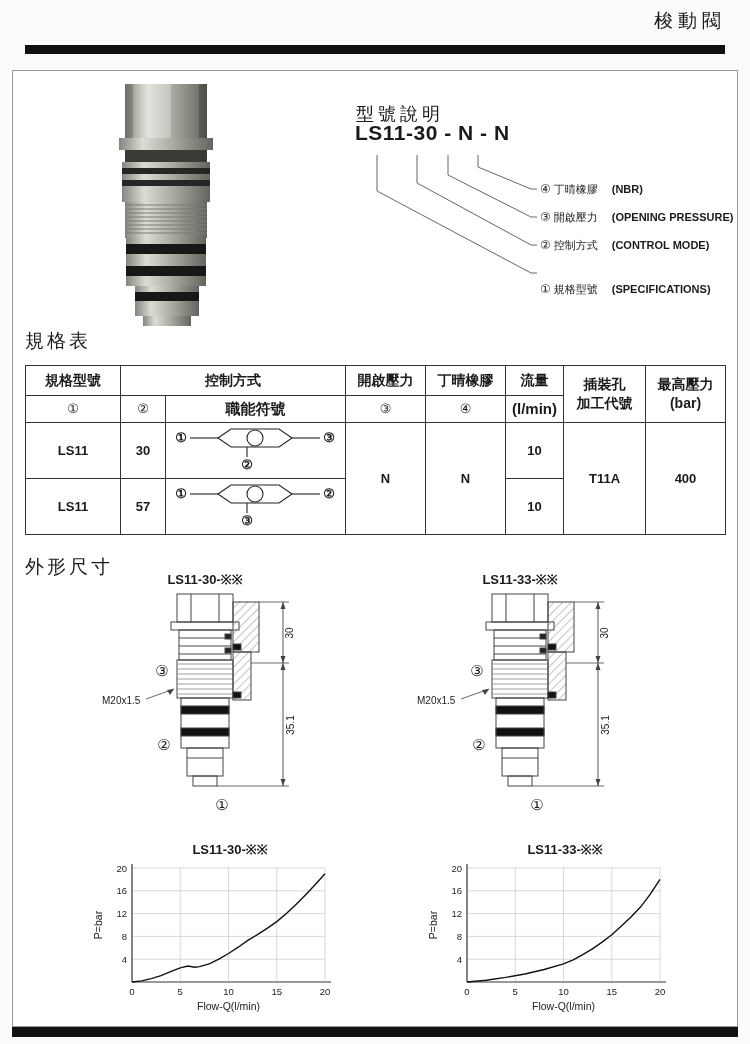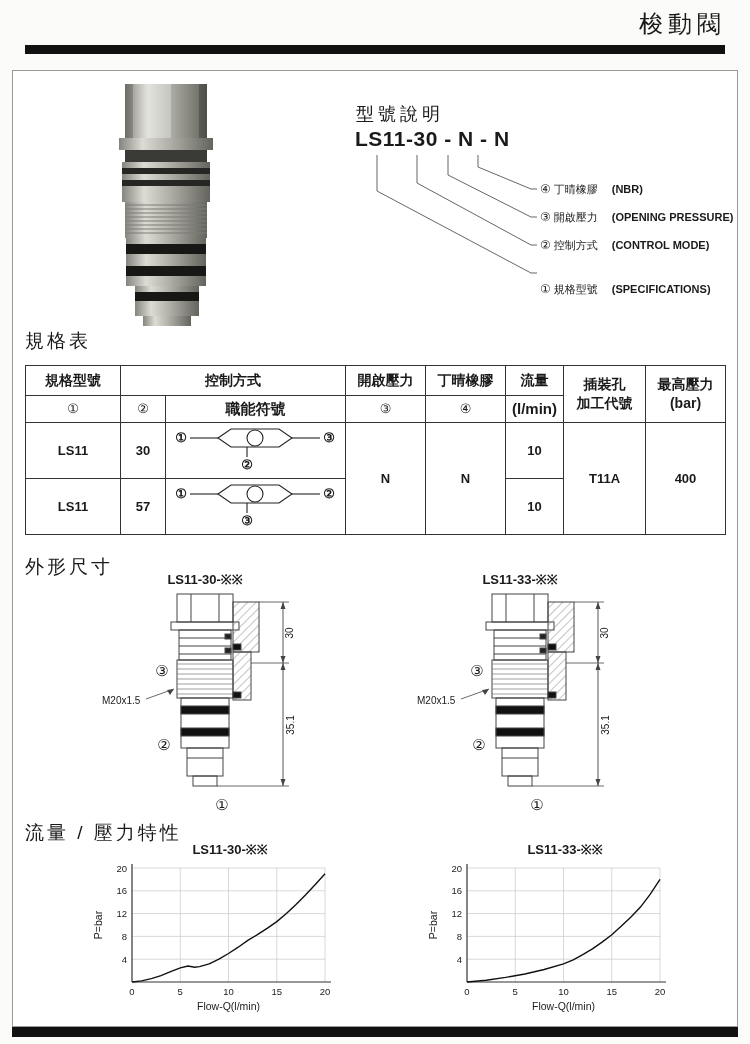--- a/index.html
+++ b/index.html
@@ -1,26 +1,26 @@
 <!DOCTYPE html>
 <html><head>
 <meta charset="utf-8">
 <style>
   *{margin:0;padding:0;box-sizing:border-box}
   html,body{background:#eee}
   body{font-family:"Liberation Sans",sans-serif;color:#1a1a1a}
   .page{position:relative;width:750px;height:1044px;background:#fbfbf9;overflow:hidden;margin:0 auto}
-  .page-title{position:absolute;top:8px;right:24px;font-size:24px;letter-spacing:5px;font-weight:500}
+  .page-title{position:absolute;top:8px;right:24px;font-size:19px;letter-spacing:5px;font-weight:500}
   .bar{position:absolute;background:#111}
   .top-bar{left:25px;top:45px;width:700px;height:9px}
   .bottom-bar{left:12px;top:1027px;width:726px;height:10px}
   .content-box{position:absolute;left:12px;top:70px;width:726px;height:957px;border:1px solid #999;background:#fff}
   .photo{position:absolute;left:95px;top:80px;width:145px;height:250px}
   .model-heading{position:absolute;left:356px;top:102px;font-size:18px;letter-spacing:4px}
-  .model-code{position:absolute;left:355px;top:127px;font-size:21px;font-weight:bold;letter-spacing:.5px}
+  .model-code{position:absolute;left:355px;top:121px;font-size:21px;font-weight:bold;letter-spacing:.5px}
   .callout-lines{position:absolute;left:345px;top:153px}
   .callout{position:absolute;left:540px;font-size:11px;white-space:nowrap;line-height:14px}
   .callout .num{font-size:12px;margin-right:3px}
   .callout .en{font-weight:bold;margin-left:14px}
   .section-heading{position:absolute;left:25px;font-size:19px;letter-spacing:3px}
   .spec-table{position:absolute;left:25px;top:365px;width:700px;border-collapse:collapse;table-layout:fixed;background:#fff}
   .spec-table td{border:1px solid #333;text-align:center;vertical-align:middle;font-size:13px;padding:0;line-height:1.35}
   .spec-table tr.h1 td{height:30px;font-weight:bold;font-size:14px}
   .spec-table tr.h2 td{height:27px;font-weight:bold;font-size:15px}
   .spec-table tr.h2 td.sub{font-weight:normal;font-size:13px}
@@ -286,21 +286,20 @@
         <text x="193" y="45" text-anchor="middle" class="dwg-dim" transform="rotate(-90 193 45)">30</text>
         <text x="194" y="137" text-anchor="middle" class="dwg-dim" transform="rotate(-90 194 137)">35.1</text>
         <text x="2" y="116" class="dwg-label">M20x1.5</text>
         <line x1="46" y1="111" x2="74" y2="101" stroke="#444" stroke-width="0.8"></line>
         <polygon points="74,101 67,102 70,107" fill="#444"></polygon>
         <text x="62" y="88" text-anchor="middle" class="dwg-num">③</text>
         <text x="64" y="162" text-anchor="middle" class="dwg-num">②</text>
         <text x="122" y="222" text-anchor="middle" class="dwg-num">①</text>
       </svg></div>
 
-  <div class="section-heading" style="top:820px">流量 / 壓力特性</div>
 
   <div class="chart" id="chart0" style="left:90px">
     <div class="chart-title">LS11-30-※※</div>
   <svg width="280" height="158" viewBox="0 0 280 158">
         <line x1="90.25" y1="8" x2="90.25" y2="122" stroke="#c9c9c9" stroke-width="0.7"></line>
         <line x1="138.5" y1="8" x2="138.5" y2="122" stroke="#c9c9c9" stroke-width="0.7"></line>
         <line x1="186.75" y1="8" x2="186.75" y2="122" stroke="#c9c9c9" stroke-width="0.7"></line>
         <line x1="235" y1="8" x2="235" y2="122" stroke="#c9c9c9" stroke-width="0.7"></line>
         <line x1="42" y1="99.2" x2="235" y2="99.2" stroke="#c9c9c9" stroke-width="0.7"></line>
         <line x1="42" y1="76.4" x2="235" y2="76.4" stroke="#c9c9c9" stroke-width="0.7"></line>

